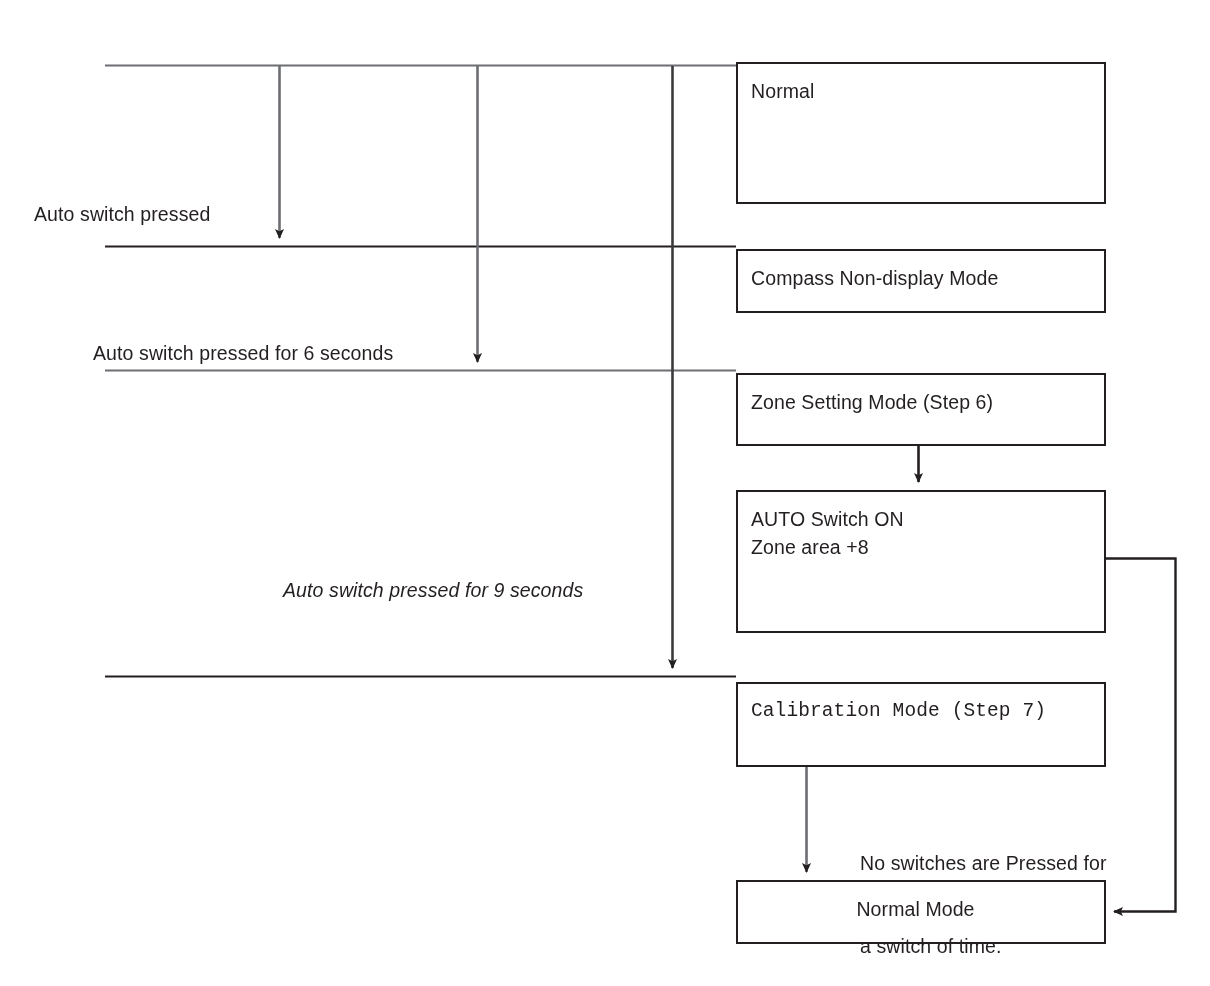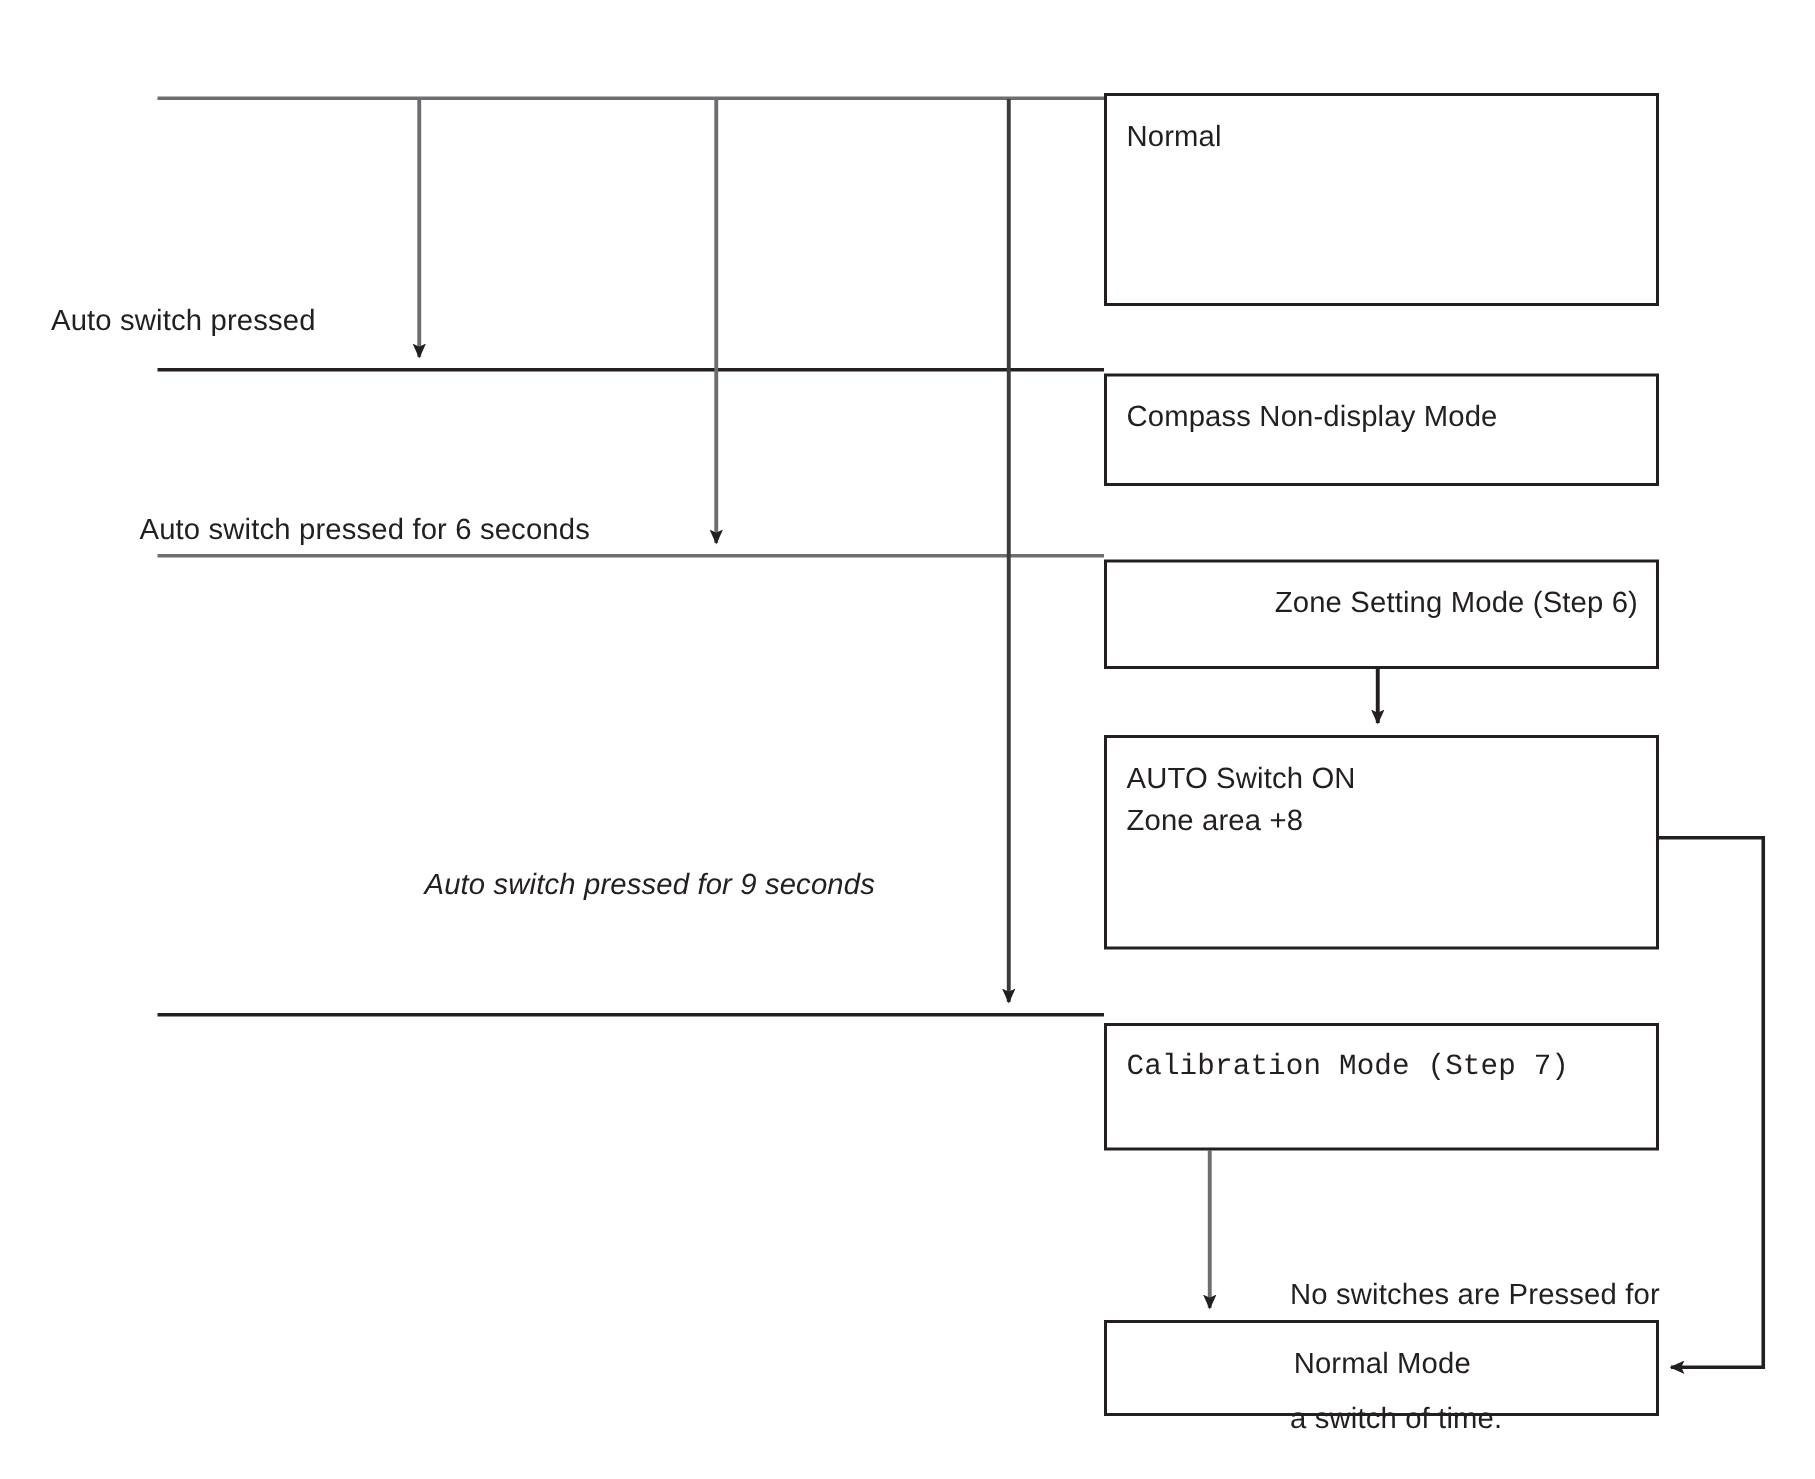--- a/index.html
+++ b/index.html
@@ -24,21 +24,21 @@
     top: 0;
     width: 1210px;
     height: 986px;
     pointer-events: none;
   }
   .node {
     position: absolute;
     box-sizing: border-box;
     background: #ffffff;
     border: 2px solid #231f20;
-    padding: 14px 12px 8px 13px;
+    padding: 14px 24px 8px 13px;
     font-size: 19.5px;
     line-height: 1.42;
     color: #231f20;
     letter-spacing: 0.1px;
   }
   .node .line {
     display: block;
     white-space: pre;
   }
   .edge-label {
@@ -79,25 +79,25 @@
 
     <line x1="806.5" y1="751" x2="806.5" y2="872" stroke="#6d6e71" stroke-width="2.6" marker-end="url(#arrowDark)"></line>
 
     <path d="M1106,558.5 L1175.5,558.5 L1175.5,911.5 L1114,911.5" fill="none" stroke="#231f20" stroke-width="2.4" marker-end="url(#arrowDarkLeft)"></path>
   </svg>
 
   <div class="node" style="left:736px; top:62px; width:370px; height:142px;">
     <span class="line">Normal</span>
   </div>
 
-  <div class="node" style="left:736px; top:249px; width:370px; height:75px;">
+  <div class="node" style="left:736px; top:249px; width:370px; height:64px;">
     <span class="line">Compass Non-display Mode</span>
   </div>
 
-  <div class="node" style="left:736px; top:373px; width:370px; height:73px;text-align:right;">
+  <div class="node" style="left:736px; top:373px; width:370px; height:73px;">
     <span class="line">Zone Setting Mode (Step 6)</span>
   </div>
 
   <div class="node" style="left:736px; top:490px; width:370px; height:143px;">
     <span class="line">AUTO Switch ON</span>
     <span class="line">Zone area +8</span>
   </div>
 
   <div class="node" style="left:736px; top:682px; width:370px; height:85px;font-family:Liberation Mono, monospace;">
     <span class="line">Calibration Mode (Step 7)</span>

